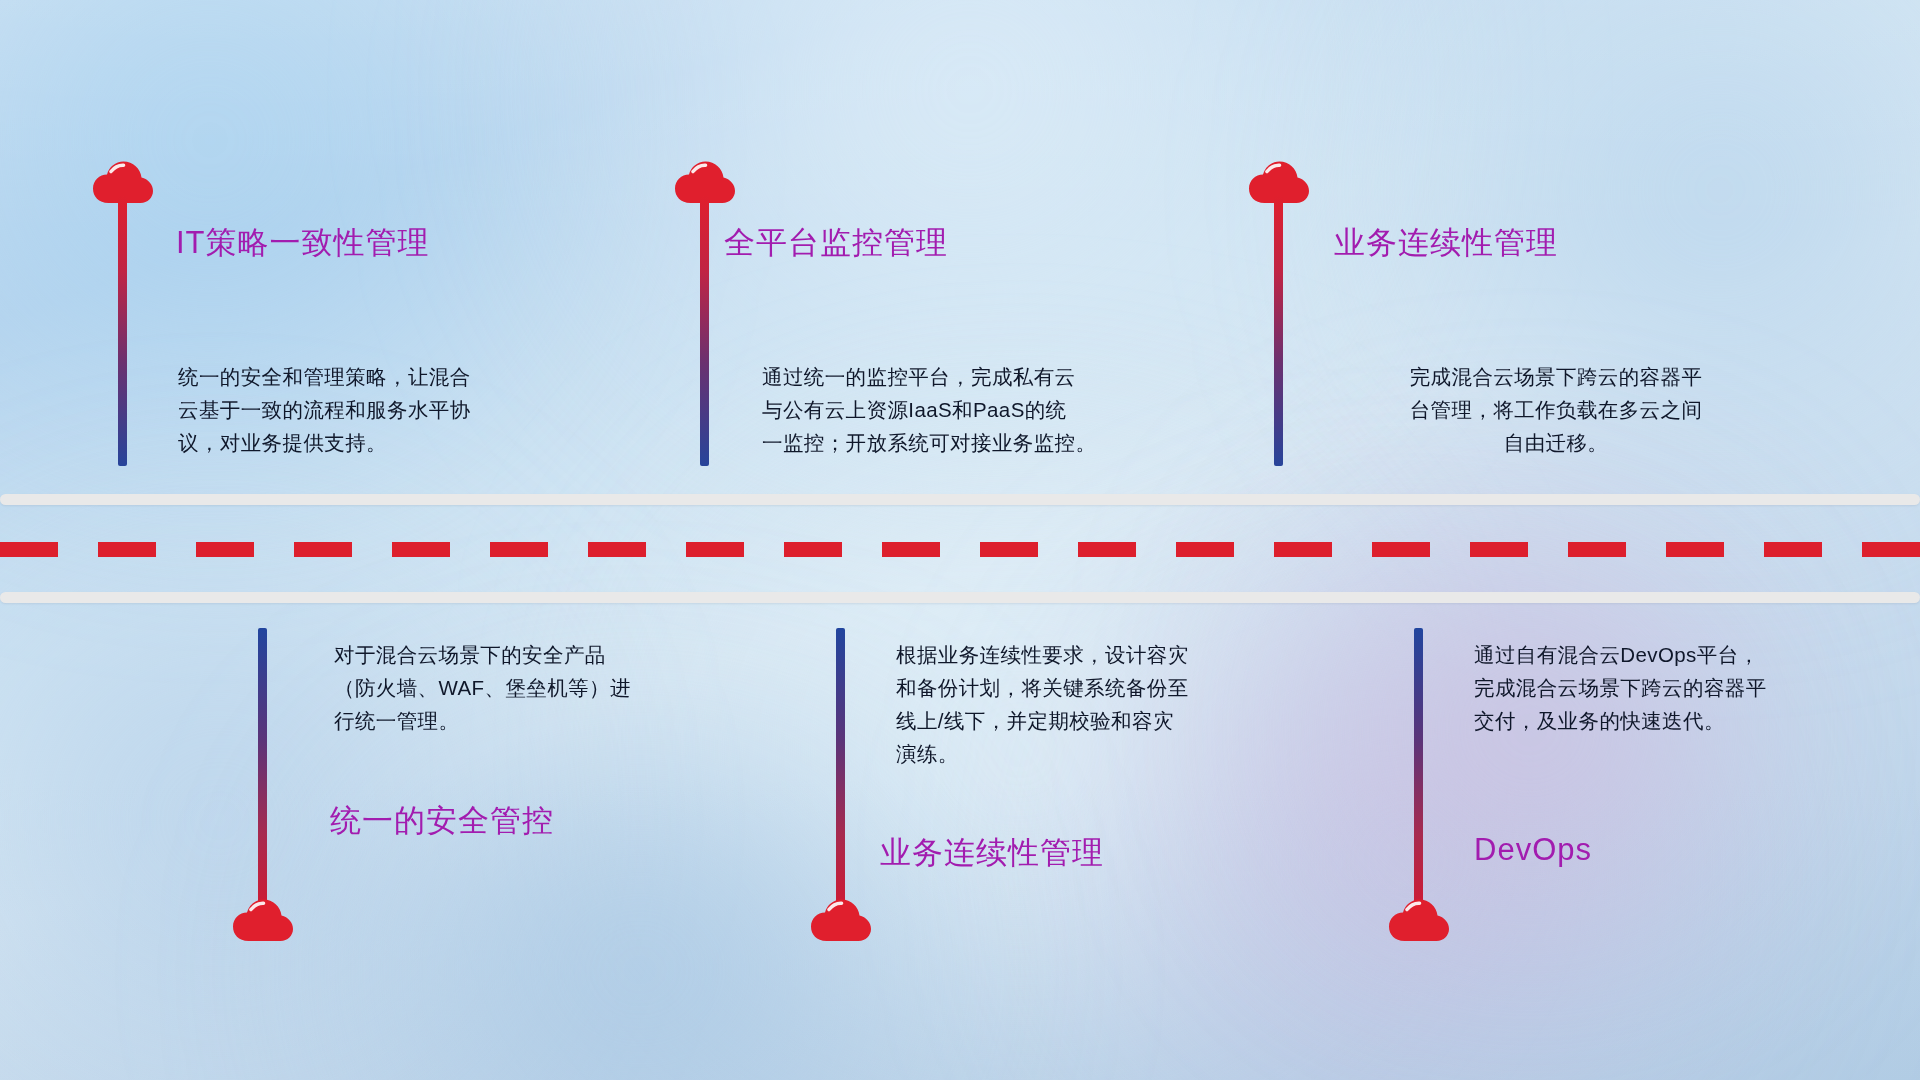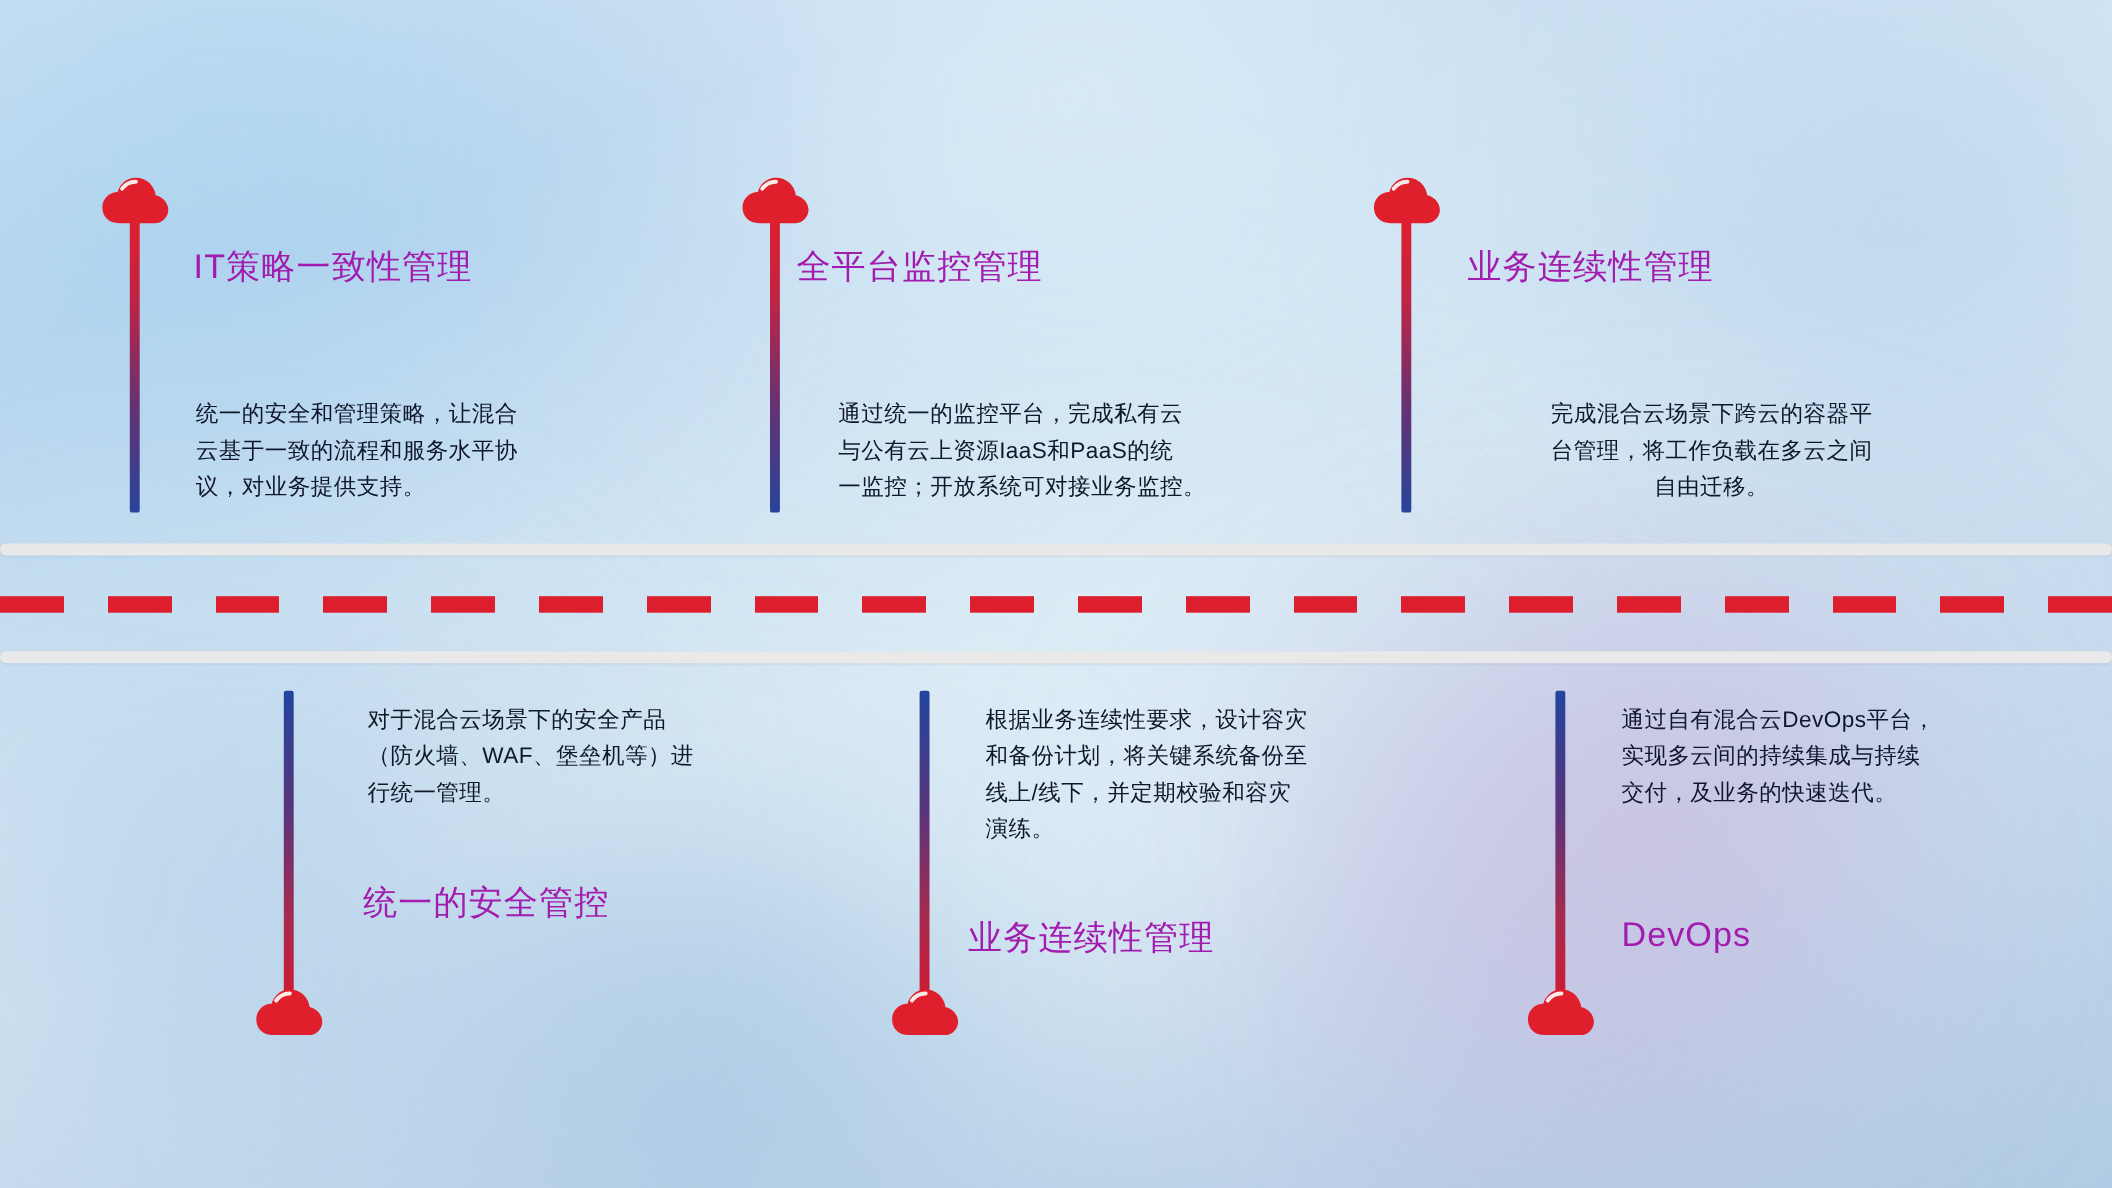--- a/index.html
+++ b/index.html
@@ -148,18 +148,18 @@
     <div class="title" style="left:864px;top:832px;margin-left:16px;">业务连续性管理</div>
   </div>
 
   <div class="col">
     <div class="stem stem-bottom" style="left:1414px;top:628px;height:280px;"></div>
     <svg class="cloud" style="left:1388px;top:898px;" viewBox="0 0 62 44">
       <path d="M16.5 43 C6.5 43 1 36.5 1 28.5 C1 20.5 7.5 14.5 15 14.5 C17 7 23.5 1.5 31.5 1.5 C41 1.5 48.5 8.5 49.5 17.5 C56 19 61 24.5 61 31 C61 37.5 55.5 43 48.5 43 Z" fill="#e01f2d"></path>
       <path d="M19 11.5 C22.5 7 27 5 31.5 5.2" stroke="#ffffff" stroke-width="3.6" stroke-linecap="round" fill="none" opacity=".9"></path>
     </svg>
     <div class="desc" style="left:1474px;top:638px;width:420px;">通过自有混合云DevOps平台，
-实现多云间的持续集成与持续
+完成混合云场景下跨云的容器平
 交付，及业务的快速迭代。</div>
     <div class="title" style="left:1474px;top:832px;text-align:right;">DevOps</div>
   </div>
 
 </div>
 
 </body></html>

